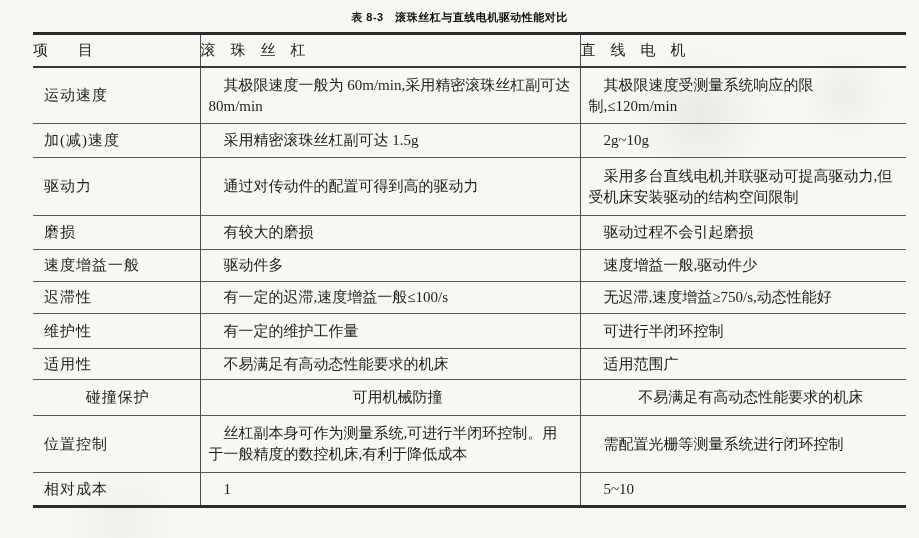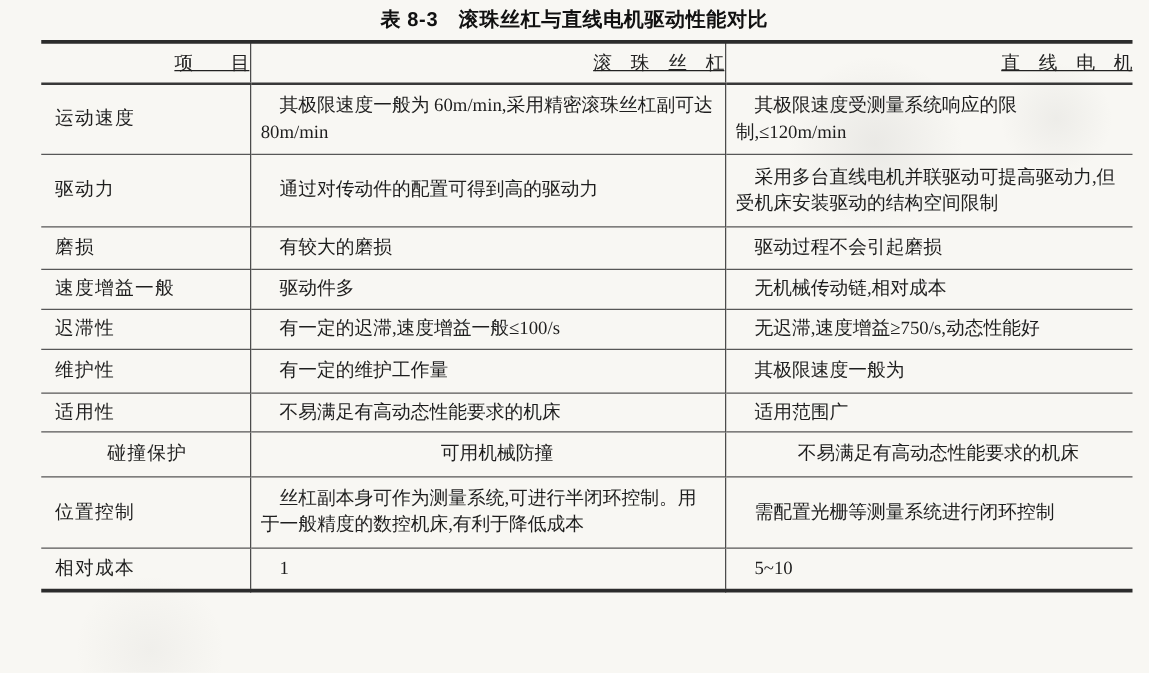--- a/index.html
+++ b/index.html
@@ -22,47 +22,46 @@
     width: 919px;
     height: 538px;
     box-sizing: border-box;
     padding-top: 6px;
   }
   .caption {
     width: 919px;
     text-align: center;
     font-family: "Liberation Sans", "DejaVu Sans", sans-serif;
     font-weight: bold;
-    font-size: 16px;
+    font-size: 11px;
     letter-spacing: 0.5px;
     color: #111;
     height: 26px;
     line-height: 22px;
   }
   table.cmp {
     border-collapse: collapse;
     table-layout: fixed;
     width: 873px;
     margin-left: 33px;
     border-top: 3px solid #2c2c2c;
     border-bottom: 3px solid #2c2c2c;
     font-size: 15px;
   }
   col.c1 { width: 167px; }
   col.c2 { width: 380px; }
   col.c3 { width: 326px; }
   th {
     font-weight: normal;
-    text-align: right;
+    text-align: left;
     height: 31px;
     border-bottom: 2px solid #383838;
     font-size: 15px;
     color: #222;
     padding: 0;
-    text-decoration: underline;
   }
   td {
     border-top: 1px solid #575757;
     vertical-align: middle;
     line-height: 21px;
     padding: 3px 8px 3px 8px;
     color: #1e1e1e;
   }
   th:first-child, th:nth-child(2),
   td:first-child, td:nth-child(2) {
@@ -107,44 +106,49 @@
         <th>滚　珠　丝　杠</th>
         <th>直　线　电　机</th>
       </tr>
     </thead>
     <tbody>
       <tr class="rh0">
         <td class="item">运动速度</td>
         <td class="desc">其极限速度一般为 60m/min,采用精密滚珠丝杠副可达 80m/min</td>
         <td class="desc">其极限速度受测量系统响应的限制,≤120m/min</td>
       </tr>
+      <tr class="rh1">
+        <td class="item">加(减)速度</td>
+        <td class="desc">采用精密滚珠丝杠副可达 1.5g</td>
+        <td class="desc">2g~10g</td>
+      </tr>
       <tr class="rh2">
         <td class="item">驱动力</td>
         <td class="desc">通过对传动件的配置可得到高的驱动力</td>
         <td class="desc">采用多台直线电机并联驱动可提高驱动力,但受机床安装驱动的结构空间限制</td>
       </tr>
       <tr class="rh4">
         <td class="item">磨损</td>
         <td class="desc">有较大的磨损</td>
         <td class="desc">驱动过程不会引起磨损</td>
       </tr>
       <tr class="rh5">
         <td class="item">速度增益一般</td>
         <td class="desc">驱动件多</td>
-        <td class="desc">无机械传动链,相对成本</td>
+        <td class="desc">速度增益一般,驱动件少</td>
       </tr>
       <tr class="rh6">
         <td class="item">迟滞性</td>
         <td class="desc">有一定的迟滞,速度增益一般≤100/s</td>
         <td class="desc">无迟滞,速度增益≥750/s,动态性能好</td>
       </tr>
       <tr class="rh7">
         <td class="item">维护性</td>
         <td class="desc">有一定的维护工作量</td>
-        <td class="desc">其极限速度一般为</td>
+        <td class="desc">可进行半闭环控制</td>
       </tr>
       <tr class="rh8">
         <td class="item">适用性</td>
         <td class="desc">不易满足有高动态性能要求的机床</td>
         <td class="desc">适用范围广</td>
       </tr>
       <tr class="rh9">
         <td class="item">碰撞保护</td>
         <td class="desc">可用机械防撞</td>
         <td class="desc">不易满足有高动态性能要求的机床</td>

